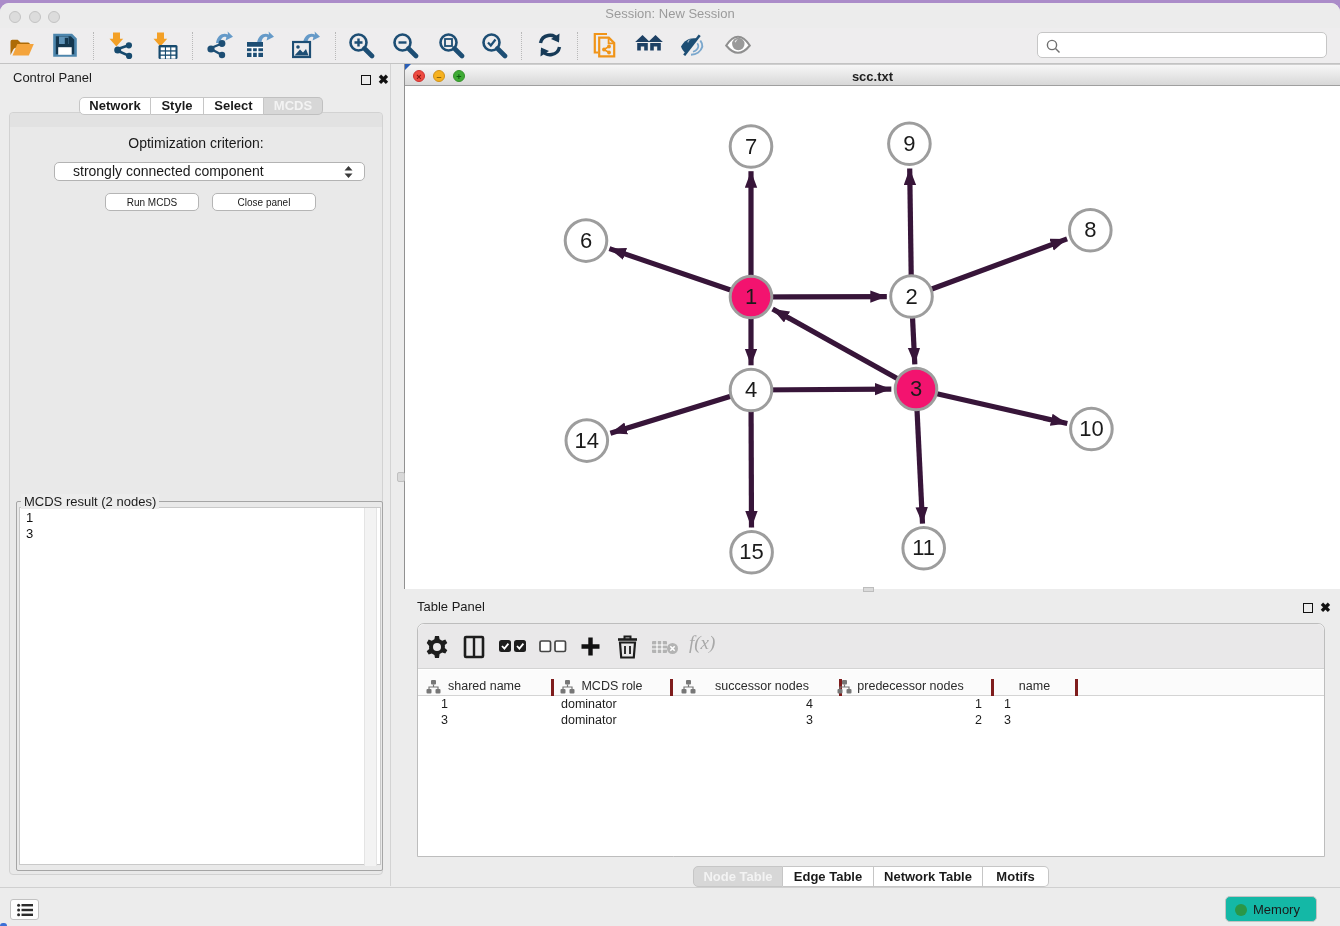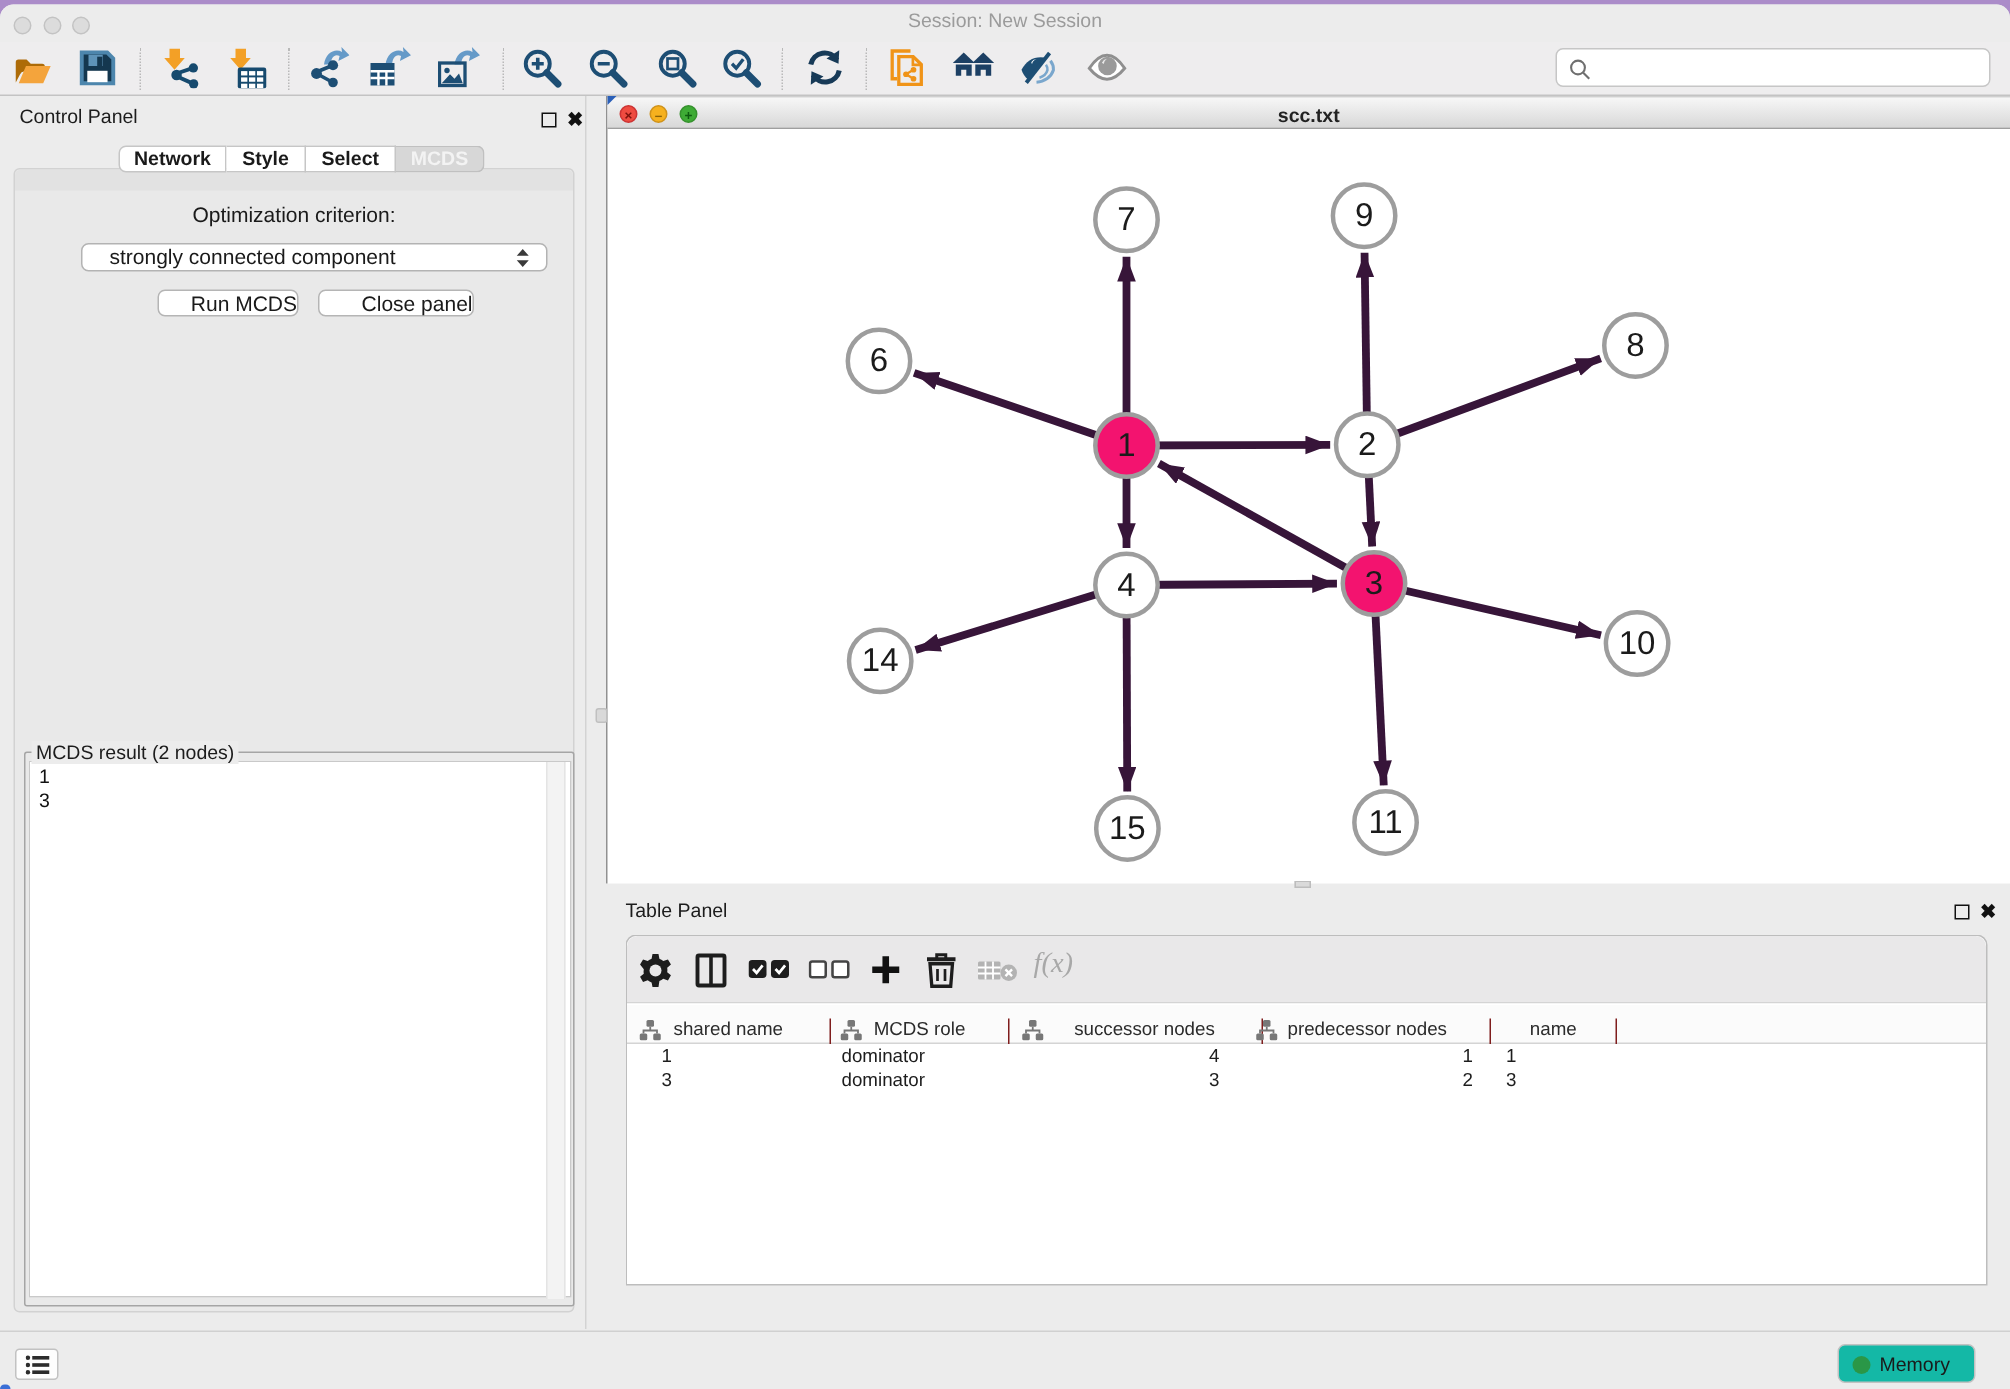--- a/index.html
+++ b/index.html
@@ -18,37 +18,37 @@
 .xbtn{position:absolute;top:8px;font-size:13px;font-weight:bold;color:#111}
 .tabs{position:absolute;display:flex;z-index:5}
 .tab{height:18px;border:1px solid #c6c6c6;border-left:none;background:#fff;color:#1a1a1a;font-size:13px;font-weight:700;text-align:center;line-height:16px}
 .tab.first{border-left:1px solid #c6c6c6;border-radius:5px 0 0 5px}
 .tab.last{border-radius:0 5px 5px 0}
 .tab.sel{background:#d7d7d7;color:#f3f3f3;border-color:#c0c0c0}
 #innerpanel{position:absolute;left:9px;top:48px;width:374px;height:763px;background:#e9e9e9;border:1px solid #d2d2d2;border-radius:4px}
 #innerpanel .band{position:absolute;left:0;top:0;width:100%;height:14px;background:#e2e2e2;border-radius:4px 4px 0 0}
 #optlabel{position:absolute;left:0;top:22px;width:100%;text-align:center;font-size:14px;color:#1a1a1a}
 #selbox{position:absolute;left:44px;top:49px;width:311px;height:19px;background:#fff;border:1px solid #b3b3b3;border-radius:5px;font-size:14px;color:#1a1a1a;line-height:17px;padding-left:18px}
-.btn{position:absolute;height:18px;background:#fff;border:1px solid #b5b5b5;border-radius:5px;font-size:14px;color:#1a1a1a;text-align:right;line-height:17px}
+.btn{position:absolute;height:18px;background:#fff;border:1px solid #b5b5b5;border-radius:5px;font-size:10px;color:#1a1a1a;text-align:center;line-height:17px}
 #mcdsres{position:absolute;left:16px;top:437px;width:367px;height:370px;border:1px solid #a5a5a5;border-radius:2px}
 #mcdslegend{position:absolute;left:4px;top:-8px;background:#ececec;padding:0 3px;font-size:13px;color:#1c1c1c;z-index:2}
 #mcdstext{position:absolute;left:2px;top:5px;width:362px;height:358px;background:#fff;border:1px solid #c9c9c9;transform:translateZ(0);will-change:transform;font-size:13px;color:#111;padding:2px 0 0 6px;line-height:16px}
 #mcdsscroll{position:absolute;right:3px;top:0px;width:13px;height:358px;background:#f3f3f3;border-left:1px solid #e4e4e4;border-right:1px solid #e4e4e4}
 
 #netwin{position:absolute;left:404px;top:64px;width:936px;height:525px;border-left:1px solid #919191;background:#fff}
 #nettitle{position:absolute;left:0;top:0;width:100%;height:22px;background:linear-gradient(#f7f7f7,#d8d8d8);border-bottom:1px solid #9f9f9f;border-top:1px solid #cfcfcf}
 #nettitle .t{position:absolute;width:100%;text-align:center;top:4px;font-size:13px;color:#222;font-weight:600}
 .jtl{position:absolute;top:5px;width:12px;height:12px;border-radius:50%;text-align:center;font-size:9px;font-weight:bold;line-height:12px}
 #bluecorner{position:absolute;left:0px;top:0px;width:0;height:0;border-left:6px solid #2a5fb8;border-bottom:6px solid transparent;border-top:0;z-index:4}
 
 #tpanel{position:absolute;left:404px;top:592px;width:936px;height:294px;background:#ececec}
 #tbox{position:absolute;left:13px;top:31px;width:908px;height:234px;background:#fff;border:1px solid #bdbdbd;border-radius:7px 7px 0 0;transform:translateZ(0)}
 #ttoolbar{position:absolute;left:0;top:0;width:100%;height:45px;background:#e9e8e9;border-bottom:1px solid #d4d4d4;border-radius:7px 7px 0 0}
 #thead{position:absolute;left:0;top:46px;width:100%;height:26px;background:#fbfbfb;border-bottom:1px solid #d4d4d4;font-size:12.5px;color:#2b2b2b}
-.hcell{position:absolute;top:9px;height:17px;border-right:1px solid #7f1d1d;text-align:center;line-height:15px}
+.hcell{position:absolute;top:9px;height:17px;border-right:3px solid #7f1d1d;text-align:center;line-height:15px}
 .trow{position:absolute;font-size:12.5px;color:#1d1d1d;height:16px;line-height:16px}
 .btabs{position:absolute;display:flex;top:274px}
 .btab{height:21px;border:1px solid #c6c6c6;border-left:none;background:#fff;color:#1a1a1a;font-size:13px;font-weight:600;line-height:19px;text-align:center}
 
 #statusbar{position:absolute;left:0;top:887px;width:1340px;height:39px;background:#ececec;border-top:1px solid #d0d0d0}
 #listbtn{position:absolute;left:10px;top:11px;width:29px;height:21px;background:#fdfdfd;border:1px solid #c2c2c2;border-radius:3px}
 #membtn{position:absolute;left:1225px;top:8px;width:92px;height:26px;background:#14b8a6;border:1px solid #c2c2c2;border-radius:5px;font-size:13px;color:#1a1a1a}
 </style></head><body>
 <div id="win">
 <div id="titlebar">
@@ -362,20 +362,26 @@
     <div class="trow" style="left:143px;top:72px">dominator</div>
     <div class="trow" style="left:255px;top:72px;width:140px;text-align:right">4</div>
     <div class="trow" style="left:412px;top:72px;width:152px;text-align:right">1</div>
     <div class="trow" style="left:586px;top:72px">1</div>
     <div class="trow" style="left:23px;top:88px">3</div>
     <div class="trow" style="left:143px;top:88px">dominator</div>
     <div class="trow" style="left:255px;top:88px;width:140px;text-align:right">3</div>
     <div class="trow" style="left:412px;top:88px;width:152px;text-align:right">2</div>
     <div class="trow" style="left:586px;top:88px">3</div>
   </div>
+  <div class="btabs" style="left:289px">
+    <div class="btab" style="width:90px;border-left:1px solid #c6c6c6;border-radius:5px 0 0 5px;background:#d7d7d7;color:#f3f3f3">Node Table</div>
+    <div class="btab" style="width:91px">Edge Table</div>
+    <div class="btab" style="width:109px">Network Table</div>
+    <div class="btab" style="width:66px;border-radius:0 5px 5px 0">Motifs</div>
+  </div>
 </div>
 <div id="statusbar">
   <div id="listbtn">
       <svg style="position:absolute;left:6px;top:3px" width="16" height="14" viewBox="0 0 16 14">
         <g fill="#2b2b2b">
           <circle cx="1.6" cy="2.2" r="1.5"></circle>
           <circle cx="1.6" cy="7" r="1.5"></circle>
           <circle cx="1.6" cy="11.8" r="1.5"></circle>
           <rect x="4.5" y="1" width="11.5" height="2.4"></rect>
           <rect x="4.5" y="5.8" width="11.5" height="2.4"></rect>

